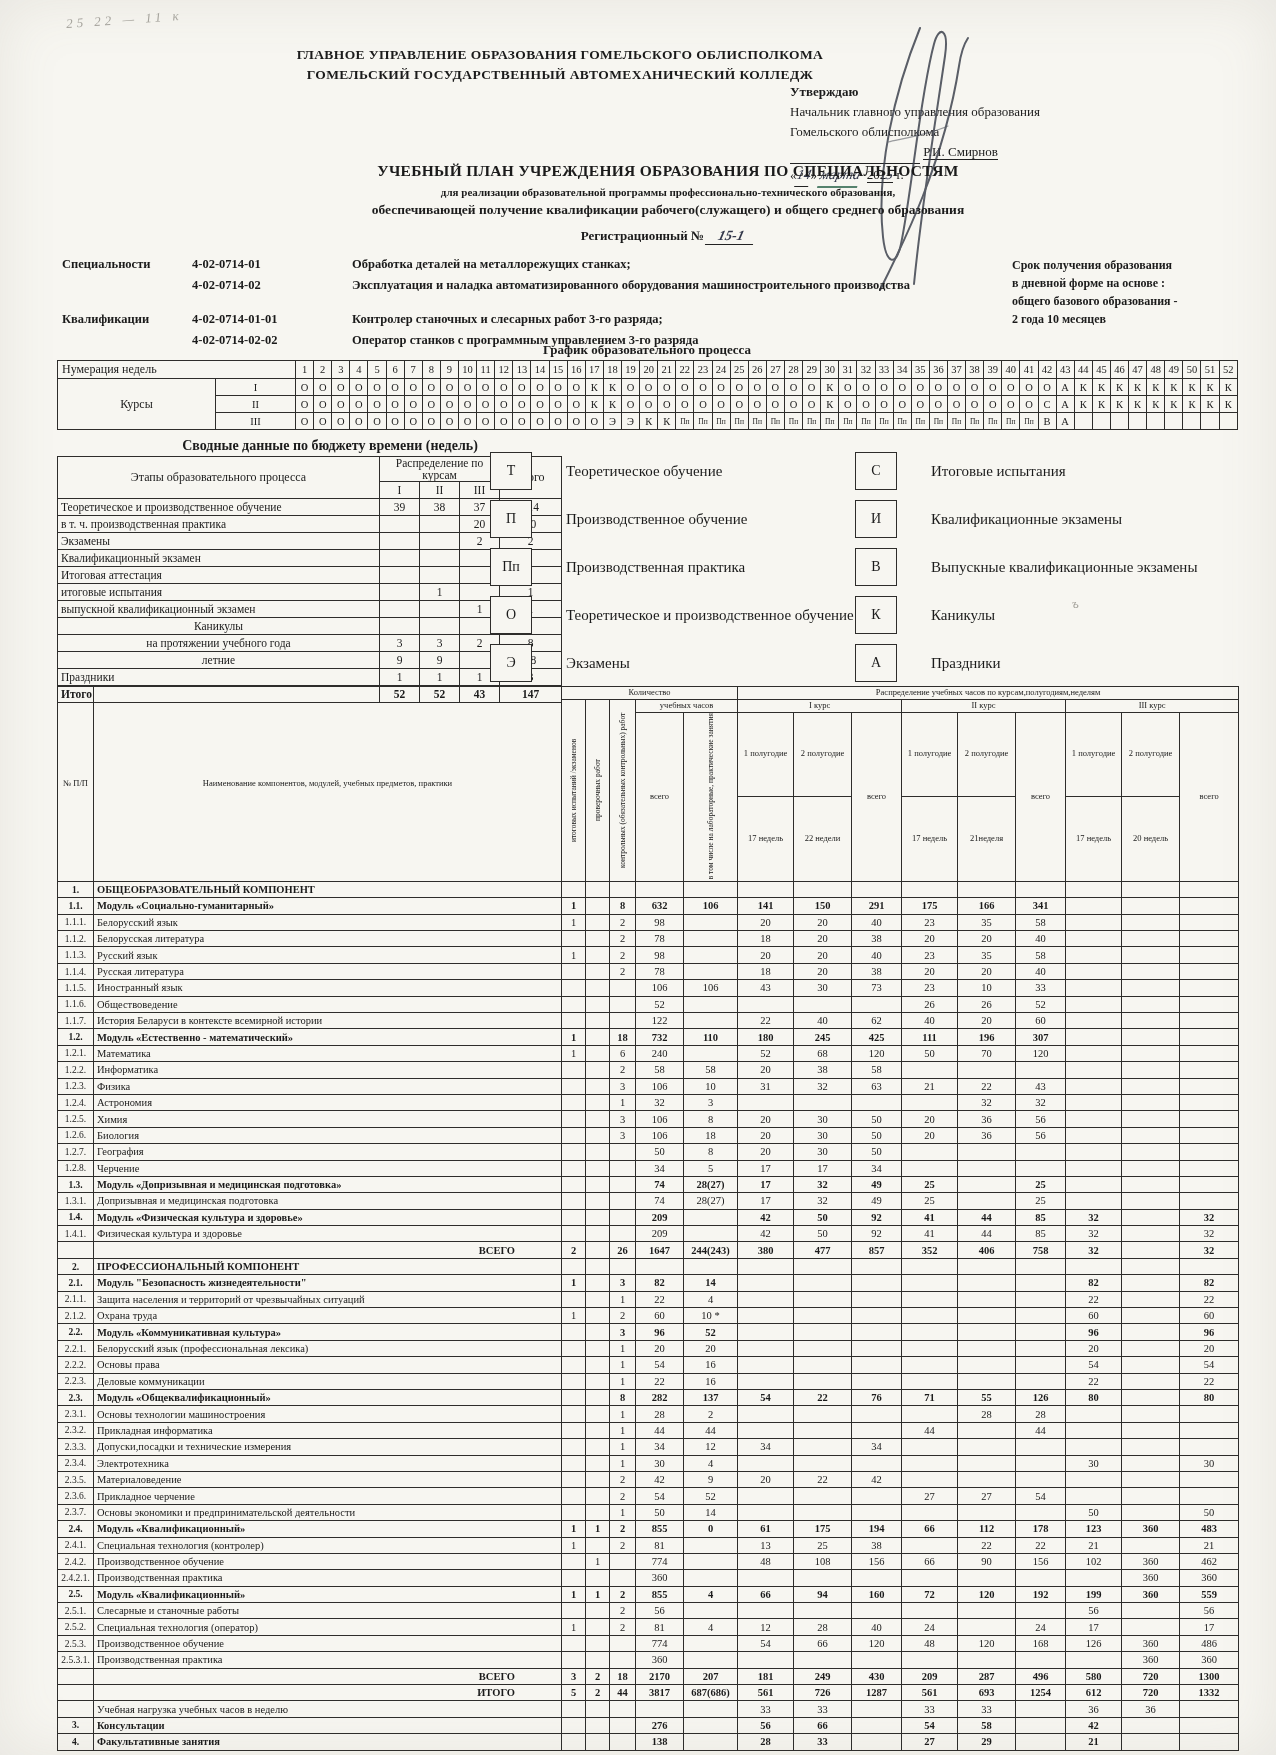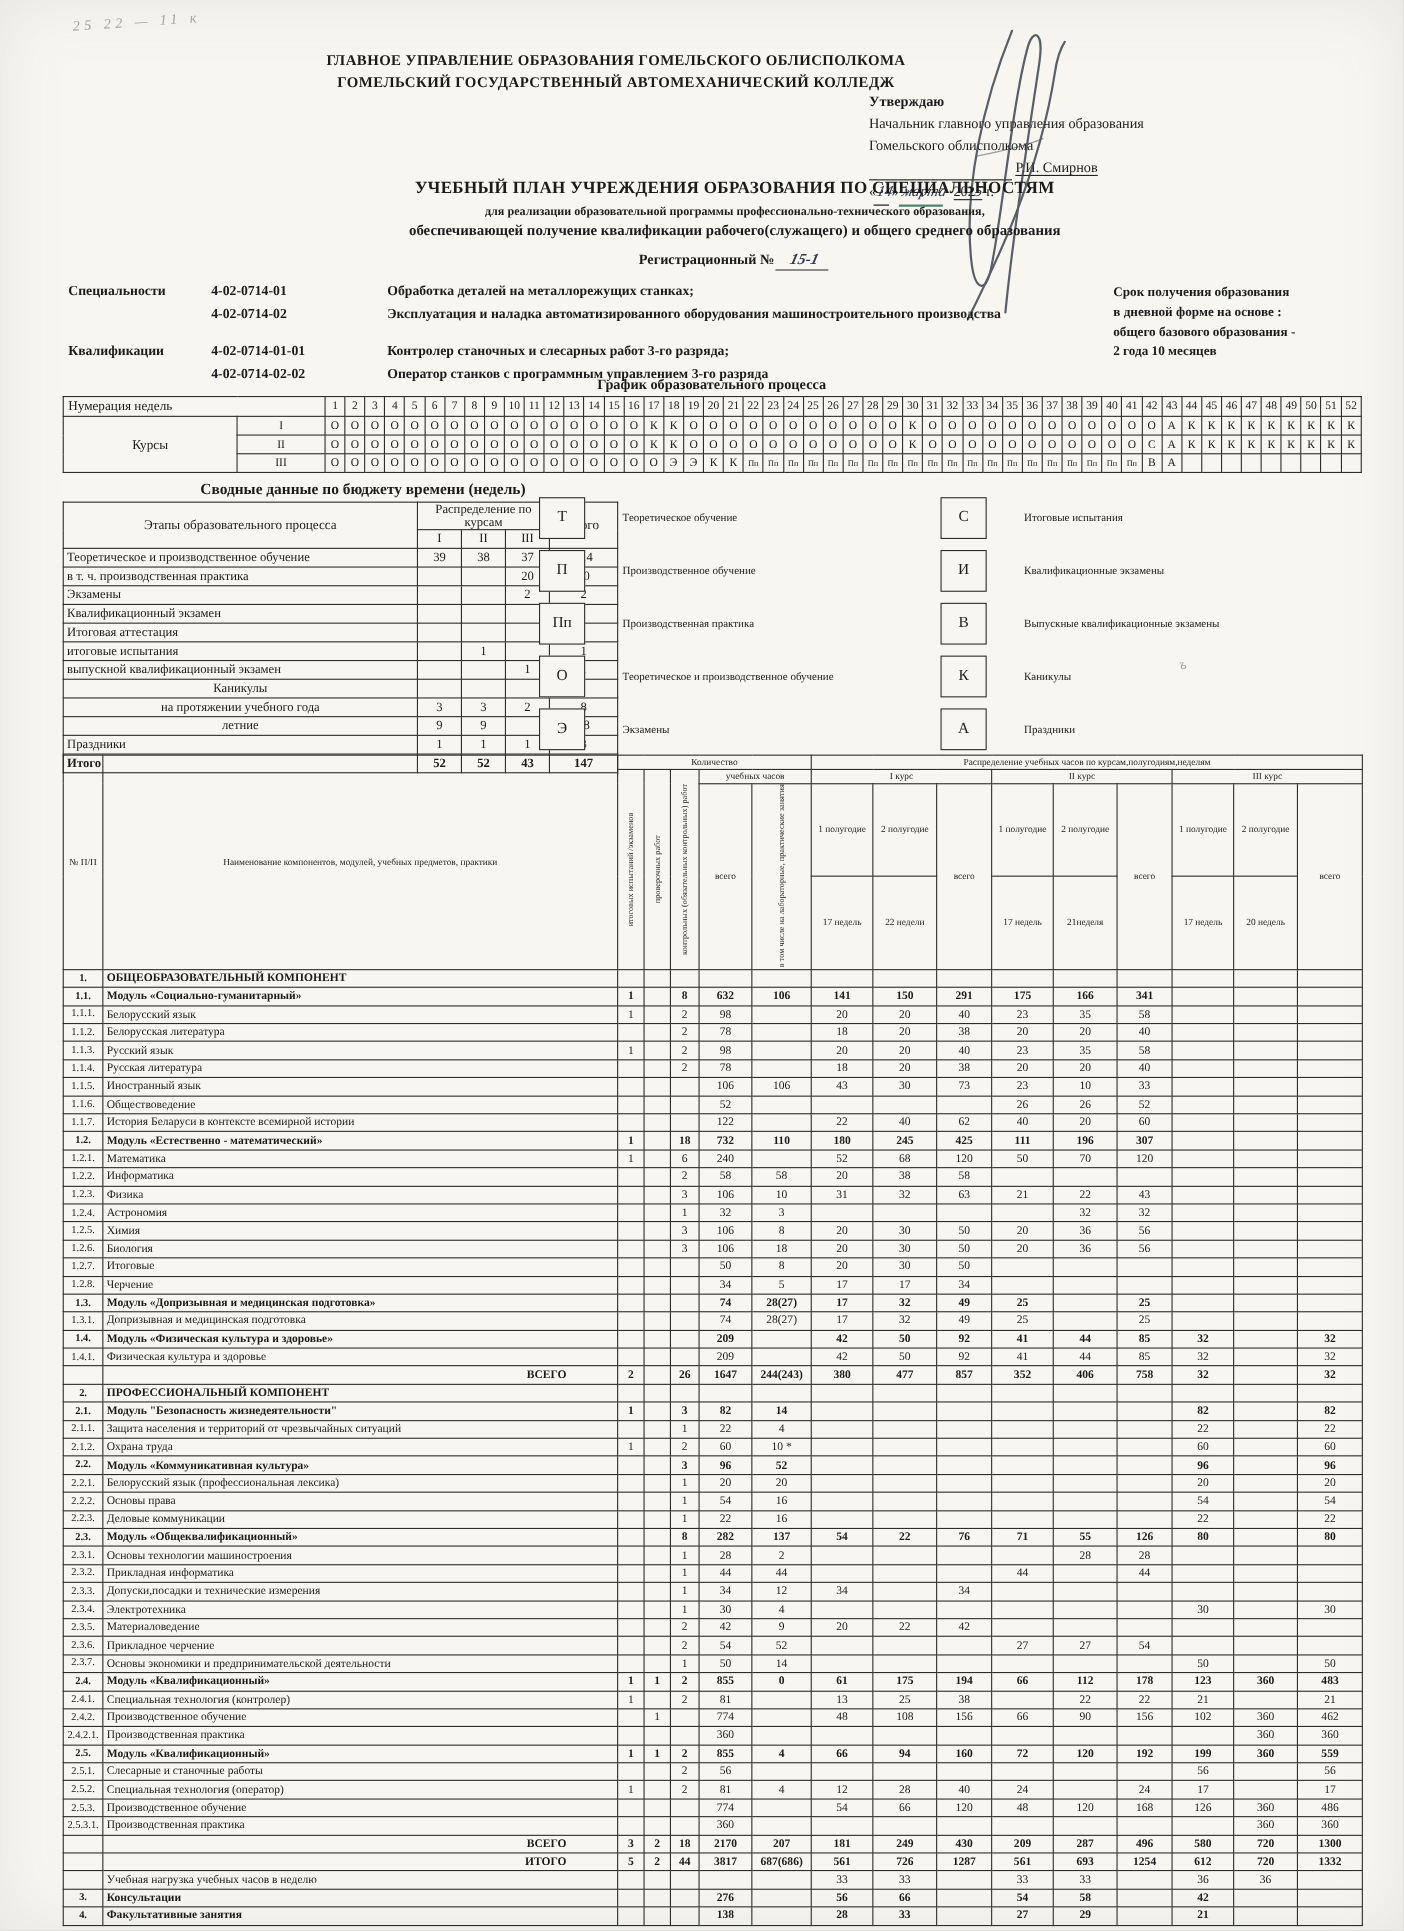--- a/index.html
+++ b/index.html
@@ -48,21 +48,21 @@
   .budget-title{width:540px;text-align:center;font-weight:bold;font-size:14px;}
   #budget-table{width:505px;font-size:11.5px;}
   #budget-table td,#budget-table th{height:16px;}
   #budget-table td.nm{text-align:left;padding:0 3px;white-space:normal;}
   #budget-table tr.center td.nm{text-align:center;}
   #budget-table tr.bold td{font-weight:bold;}
   
   .legend-item{position:absolute;display:flex;align-items:center;}
   .legend-box{width:40px;height:36px;border:1.2px solid #2e2d2b;background:#f7f6f1;
       display:flex;align-items:center;justify-content:center;font-size:14px;}
-  .legend-label{margin-left:34px;font-size:10px;white-space:nowrap;}
+  .legend-label{margin-left:34px;font-size:15px;white-space:nowrap;}
   
   .plan-title{width:1185px;text-align:center;font-weight:bold;font-size:14px;}
   #plan-table{width:1181px;font-size:10.5px;}
   #plan-table th{font-size:8.5px;white-space:normal;line-height:1.15;padding:1px 1px;}
   #plan-table .vert{writing-mode:vertical-rl;transform:rotate(180deg);font-size:7.5px;line-height:1.1;}
   #plan-table td{height:15.4px;}
   #plan-table td.nm{text-align:left;padding:0 3px;white-space:nowrap;}
   #plan-table td.num{font-size:9.5px;}
   #plan-table tr.sec td, #plan-table tr.mod td{font-weight:bold;}
   #plan-table tr.tot td{font-weight:bold;}
@@ -932,21 +932,21 @@
           <td>50</td>
           <td>20</td>
           <td>36</td>
           <td>56</td>
           <td></td>
           <td></td>
           <td></td>
         </tr>
         <tr>
           <td class="num">1.2.7.</td>
-          <td class="nm">Итоговые</td>
+          <td class="nm">География</td>
           <td></td>
           <td></td>
           <td></td>
           <td>50</td>
           <td>8</td>
           <td>20</td>
           <td>30</td>
           <td>50</td>
           <td></td>
           <td></td>

